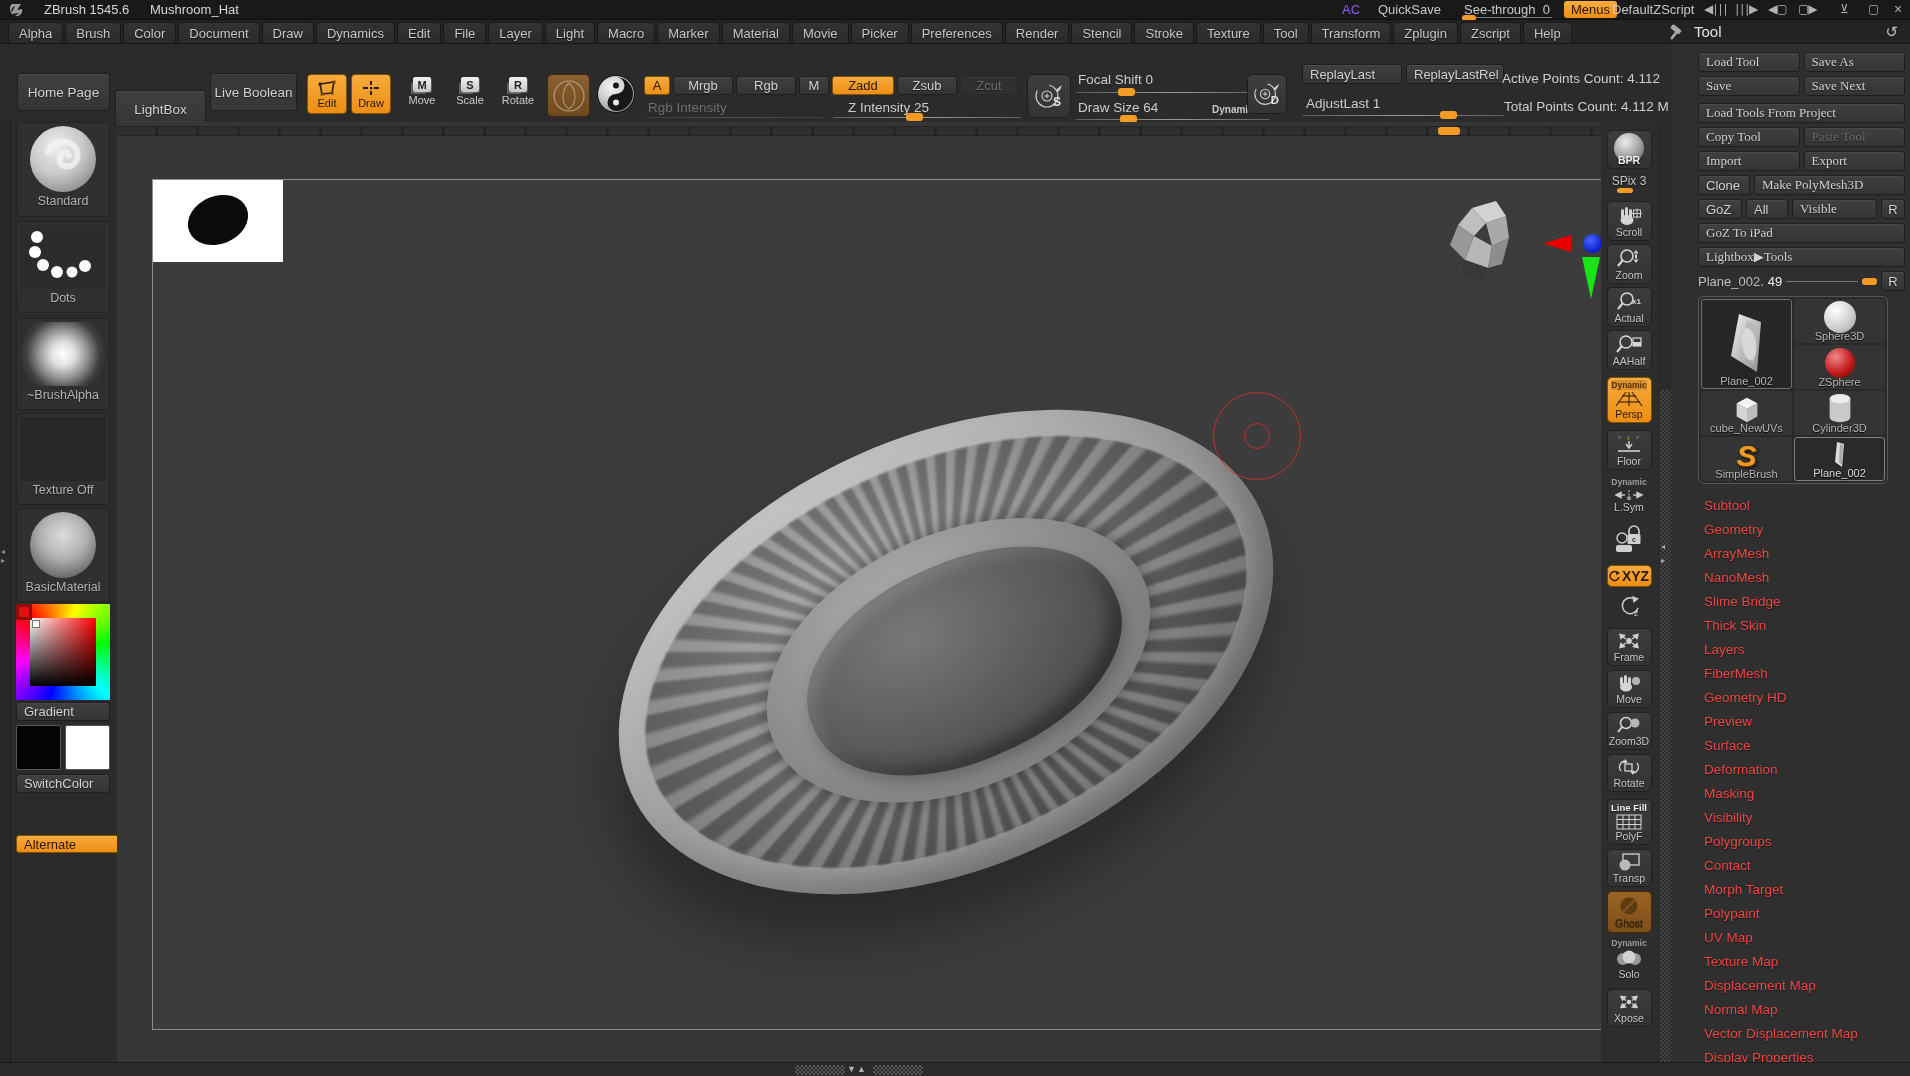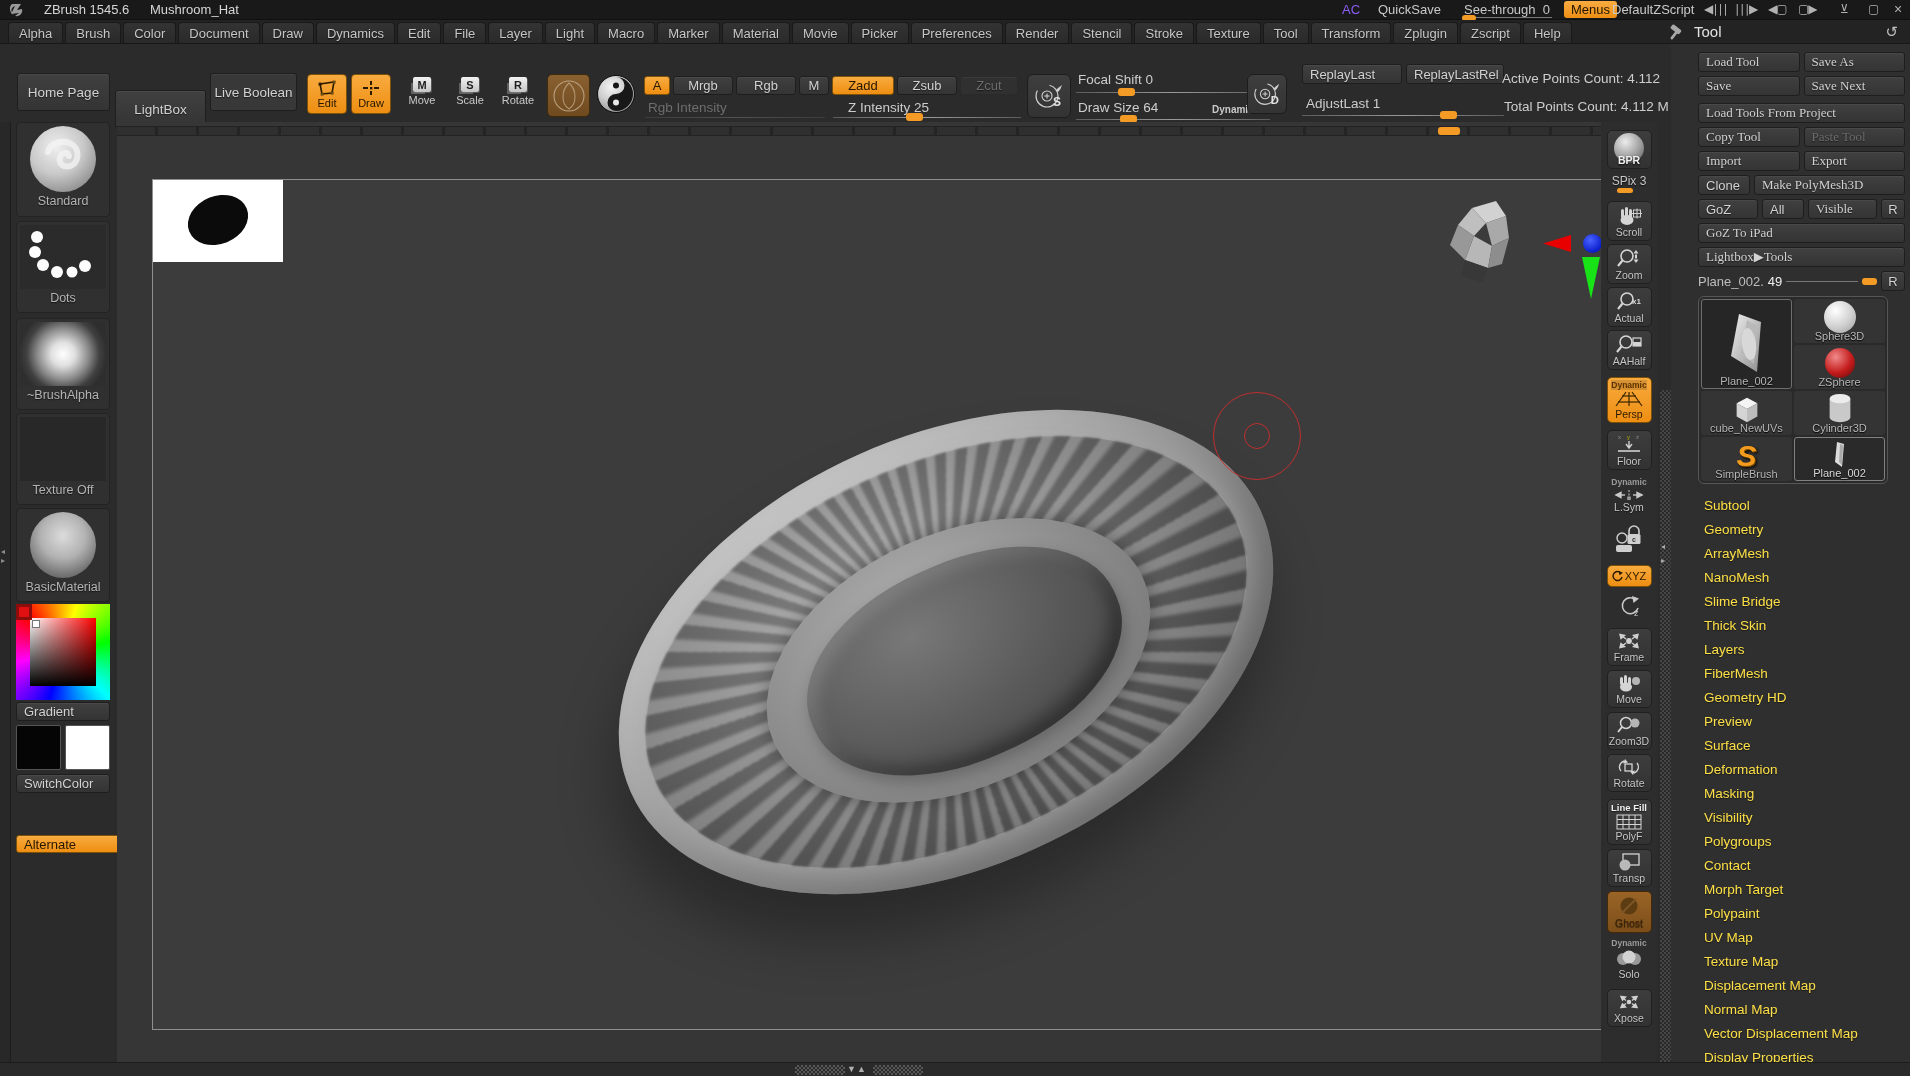--- a/index.html
+++ b/index.html
@@ -90,21 +90,21 @@
   .grow{flex:1;font-family:Liberation Serif, serif;}
   .pslider{position:relative;display:flex;align-items:center;height:20px;margin-bottom:5px;font-size:13px;color:#bdbdbd;}
   .pslider .val{color:#f0f0f0;font-weight:normal;margin-left:4px;}
   .pslider .line{flex:1;height:1px;background:#777;margin:0 4px;}
   .toolgrid{width:190px;border:1px solid #565656;border-radius:6px;background:#2a2a2a;padding:2px;display:grid;grid-template-columns:1fr 1fr;grid-auto-rows:44px;gap:2px;margin-bottom:10px;}
   .gcell{position:relative;background:#343434;border-radius:3px;display:flex;align-items:center;justify-content:center;}
   .gcell.big{grid-row:span 2;background:#262626;border:1px solid #6e6e6e;}
   .gcell.sel{background:#2a2a2a;border:1px solid #808080;}
   .glabel{position:absolute;left:0;right:0;bottom:1px;text-align:center;font-size:11px;color:#b6b6b6;text-shadow:0 1px 1px #000;}
   .sections{margin-top:8px;}
-  .section-row{height:24px;line-height:24px;font-size:13.5px;color:#fde047;padding-left:6px;text-shadow:0 1px 1px rgba(0,0,0,.5);}
+  .section-row{height:24px;line-height:24px;font-size:13.5px;color:#ef4444;padding-left:6px;text-shadow:0 1px 1px rgba(0,0,0,.5);}
 
   
   .bottom-bar{position:absolute;left:0;top:1062px;width:1910px;height:14px;background:#2a2a2a;border-top:1px solid #1c1c1c;}
   .checker{position:absolute;top:2px;height:10px;background:repeating-conic-gradient(#585858 0% 25%,#2a2a2a 0% 50%) 0 0/4px 4px;}
   .bb-tri{position:absolute;top:1px;color:#b0b0b0;font-size:9px;letter-spacing:1px;}
 </style>
 </head>
 <body>
 
 <div class="stage">
@@ -465,21 +465,21 @@
           <path d="M17 9 v-3 a5 5 0 0 1 10 0 v3" fill="none" stroke="#cfcfcf" stroke-width="1.6"></path>
           <rect x="15.5" y="9" width="13" height="10" rx="1.5" fill="#cfcfcf"></rect>
           <text x="20" y="17" font-size="7" font-weight="bold" fill="#333">c</text>
         </svg>
     </div>
     <div class="rsbtn orange" style="margin-top:8px;height:22px;flex-direction:row;gap:2px">
       <svg width="11" height="12" viewBox="0 0 11 12">
           <path d="M9 3 A4.5 4.5 0 1 0 10 7" fill="none" stroke="#2a1a00" stroke-width="1.4"></path>
           <polygon points="6.5,1 11,2.8 7.5,5.2" fill="#2a1a00"></polygon>
         </svg>
-      <div class="rslabel" style="font-weight:normal;font-size:11px">XYZ</div>
+      <div class="rslabel" style="font-weight:bold;font-size:14px">XYZ</div>
     </div>
     <div class="rsbtn flat" style="margin-top:5px">
       <svg width="26" height="24" viewBox="0 0 26 24">
           <path d="M20 6 A8 8 0 1 0 22 14" fill="none" stroke="#c9c9c9" stroke-width="1.5"></path>
           <polygon points="16,2 23,4.5 17.5,9" fill="#c9c9c9"></polygon>
           <text x="18" y="22" font-size="9" fill="#c9c9c9">z</text>
         </svg>
     </div>
     <div class="rsbtn" style="margin-top:8px">
       <svg width="26" height="20" viewBox="0 0 26 20">
@@ -605,21 +605,21 @@
     </div>
     <div class="prow">
       <div class="btn grow">Import</div>
       <div class="btn grow">Export</div>
     </div>
     <div class="prow">
       <div class="btn" style="width:52px">Clone</div>
       <div class="btn grow">Make PolyMesh3D</div>
     </div>
     <div class="prow">
-      <div class="btn" style="width:60px">GoZ</div>
+      <div class="btn" style="width:44px">GoZ</div>
       <div class="btn" style="width:42px">All</div>
       <div class="btn grow">Visible</div>
       <div class="btn" style="width:24px;justify-content:center">R</div>
     </div>
     <div class="prow">
       <div class="btn grow">GoZ To iPad</div>
     </div>
     <div class="prow">
       <div class="btn grow">Lightbox▶Tools</div>
     </div>

